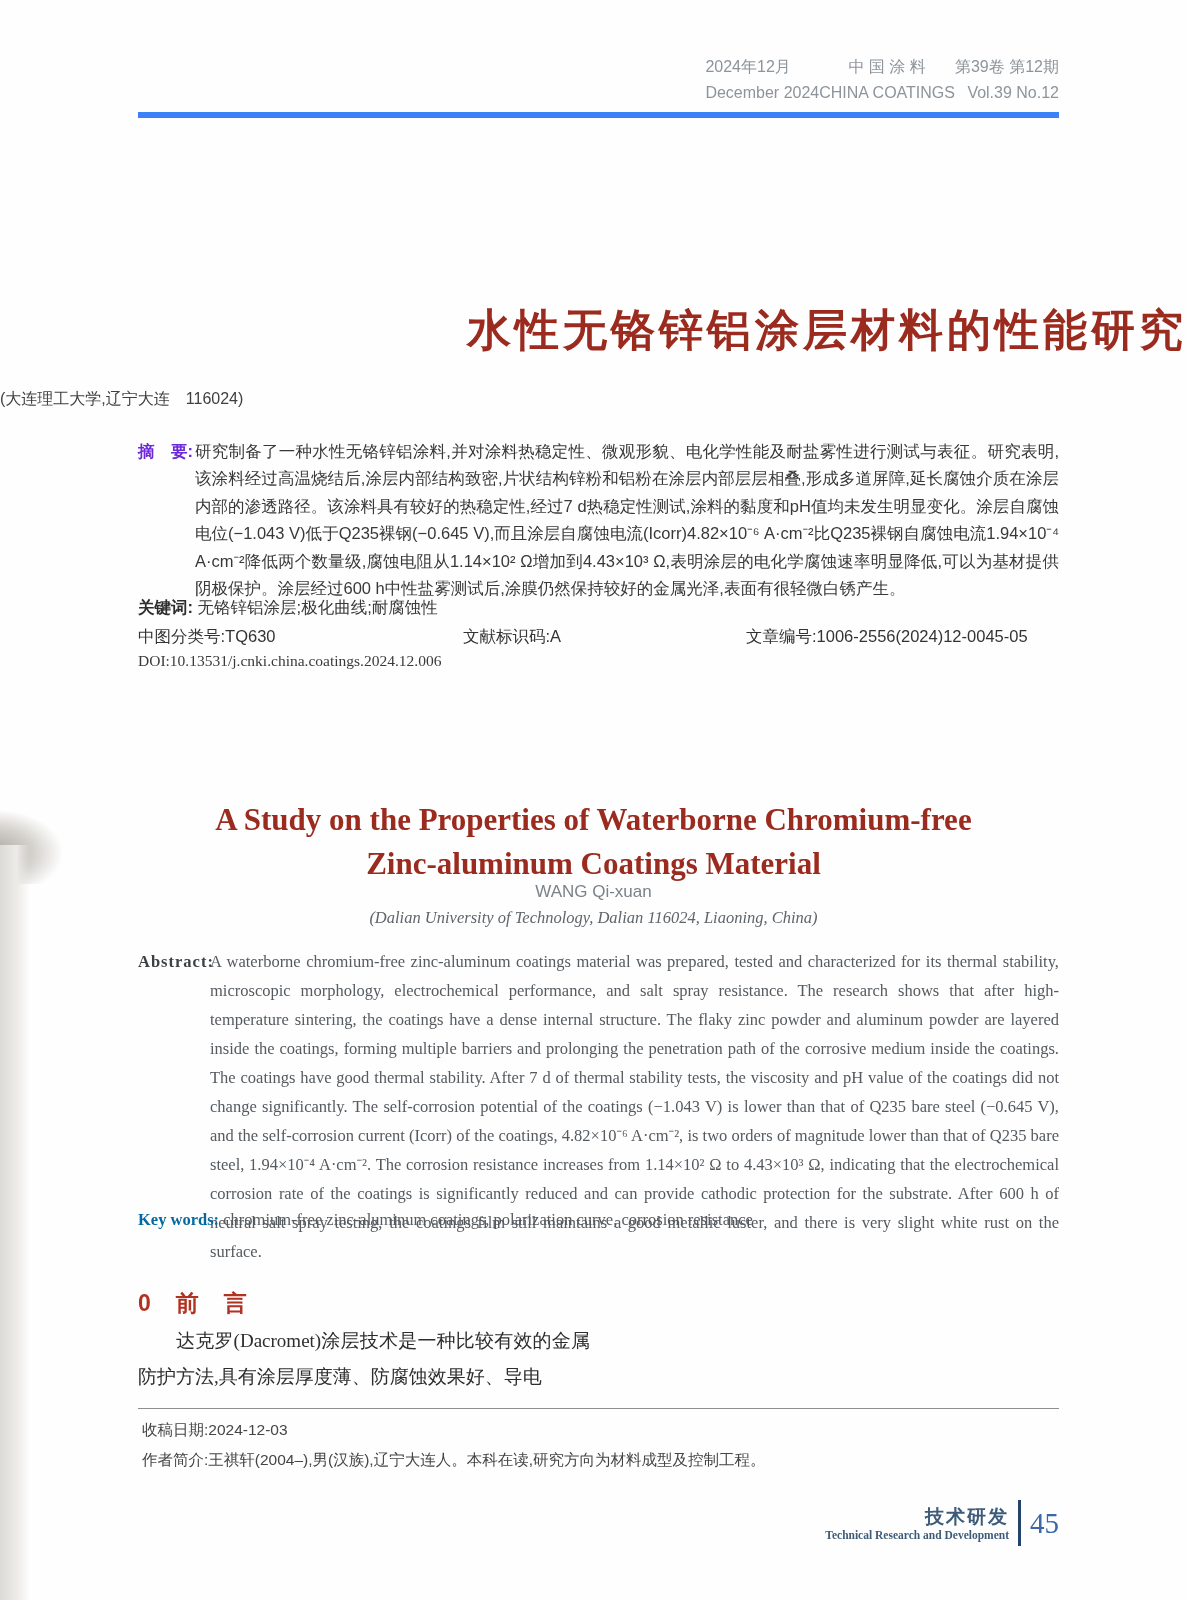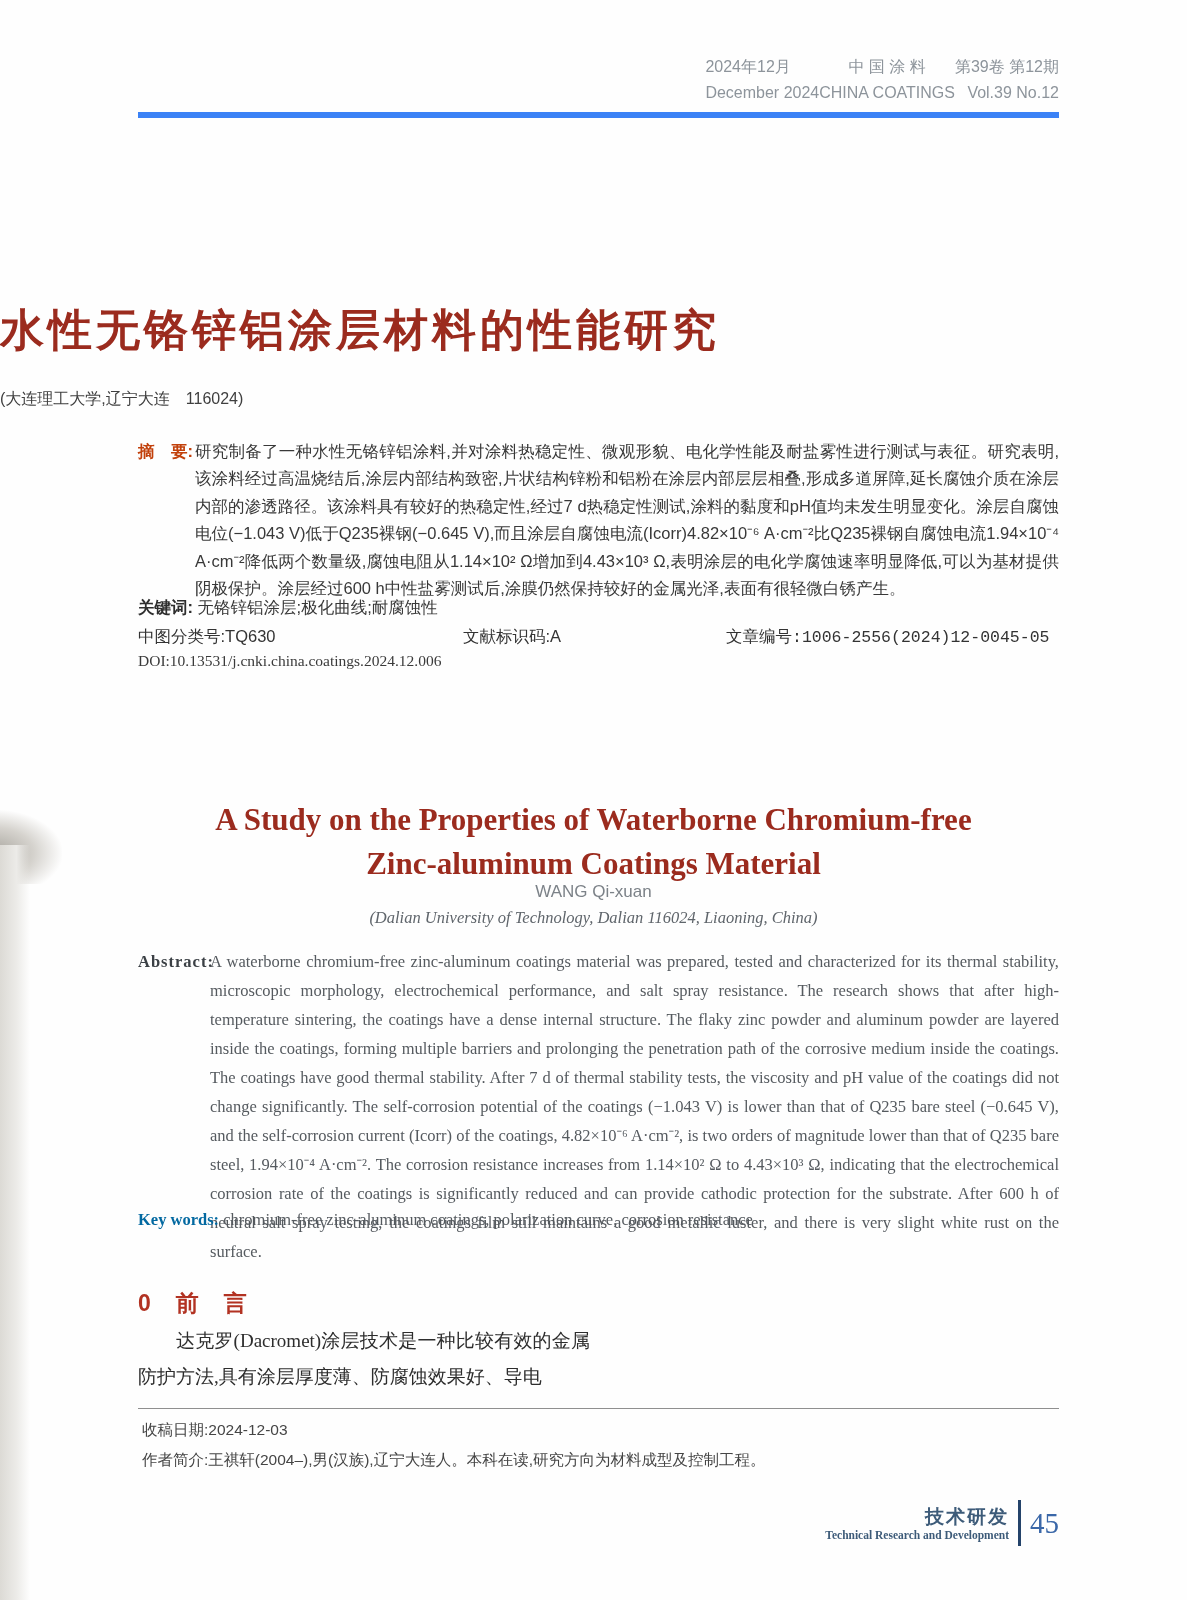--- a/index.html
+++ b/index.html
@@ -12,37 +12,37 @@
   .scan-shadow{position:absolute;left:0;top:845px;width:30px;height:755px;
     background:linear-gradient(to right,#dcdad5 0%,#ecebe8 55%,rgba(255,255,255,0) 100%);}
 
   
   .header{position:absolute;left:138px;top:54px;width:921px;display:flex;justify-content:flex-end;
     color:#8d949b;font-size:16px;line-height:26px;padding-bottom:6px;border-bottom:6px solid #3b82f6;}
   .h-col.center{text-align:center;}
   .h-col.right{text-align:right;}
 
   
-  .title-cn{position:absolute;left:0;top:272px;width:100%;text-align:left;
+  .title-cn{position:absolute;left:0;top:272px;width:100%;text-align:right;
     font-size:44px;font-weight:900;color:#9b2b1e;letter-spacing:4px;}
   .author-cn{position:absolute;left:0;top:358px;width:100%;text-align:center;
     font-size:17px;font-weight:bold;color:#4a4a4a;letter-spacing:1px;}
   .affil-cn{position:absolute;left:0;top:389px;width:100%;text-align:left;font-size:16px;color:#3f3f3f;}
 
   
   .abstract-cn{position:absolute;left:138px;top:438px;width:921px;font-size:16.5px;line-height:27.4px;
     color:#383838;text-align:justify;padding-left:57px;box-sizing:border-box;}
-  .abstract-cn .label{position:absolute;left:0;top:0;font-weight:bold;color:#c2410c;}
+  .abstract-cn .label{position:absolute;left:0;top:0;font-weight:bold;color:#6d28d9;}
   .keywords-cn{position:absolute;left:138px;top:597px;width:921px;font-size:16.5px;color:#383838;}
   .keywords-cn .label{font-weight:bold;color:#2e2e2e;}
 
   .class-row{position:absolute;left:138px;top:626px;width:921px;height:22px;font-size:16.5px;color:#333;}
   .class-row .clc{position:absolute;left:0;}
   .class-row .doc{position:absolute;left:325px;}
-  .class-row .artid{position:absolute;left:588px;font-family:Liberation Mono, monospace;}
+  .class-row .artid{position:absolute;left:608px;}
   .doi{position:absolute;left:138px;top:652px;font-family:"Liberation Serif",serif;font-size:15.5px;color:#3a3a3a;}
 
   
   .title-en{position:absolute;left:0;top:772px;width:100%;text-align:center;
     font-family:"Liberation Serif",serif;font-weight:bold;font-size:31px;line-height:44px;color:#9b2b1e;}
   .author-en{position:absolute;left:0;top:882px;width:100%;text-align:center;font-size:17px;color:#7c8288;}
   .affil-en{position:absolute;left:0;top:908px;width:100%;text-align:center;
     font-family:"Liberation Serif",serif;font-style:italic;font-size:16.5px;color:#5f656b;}
 
   

